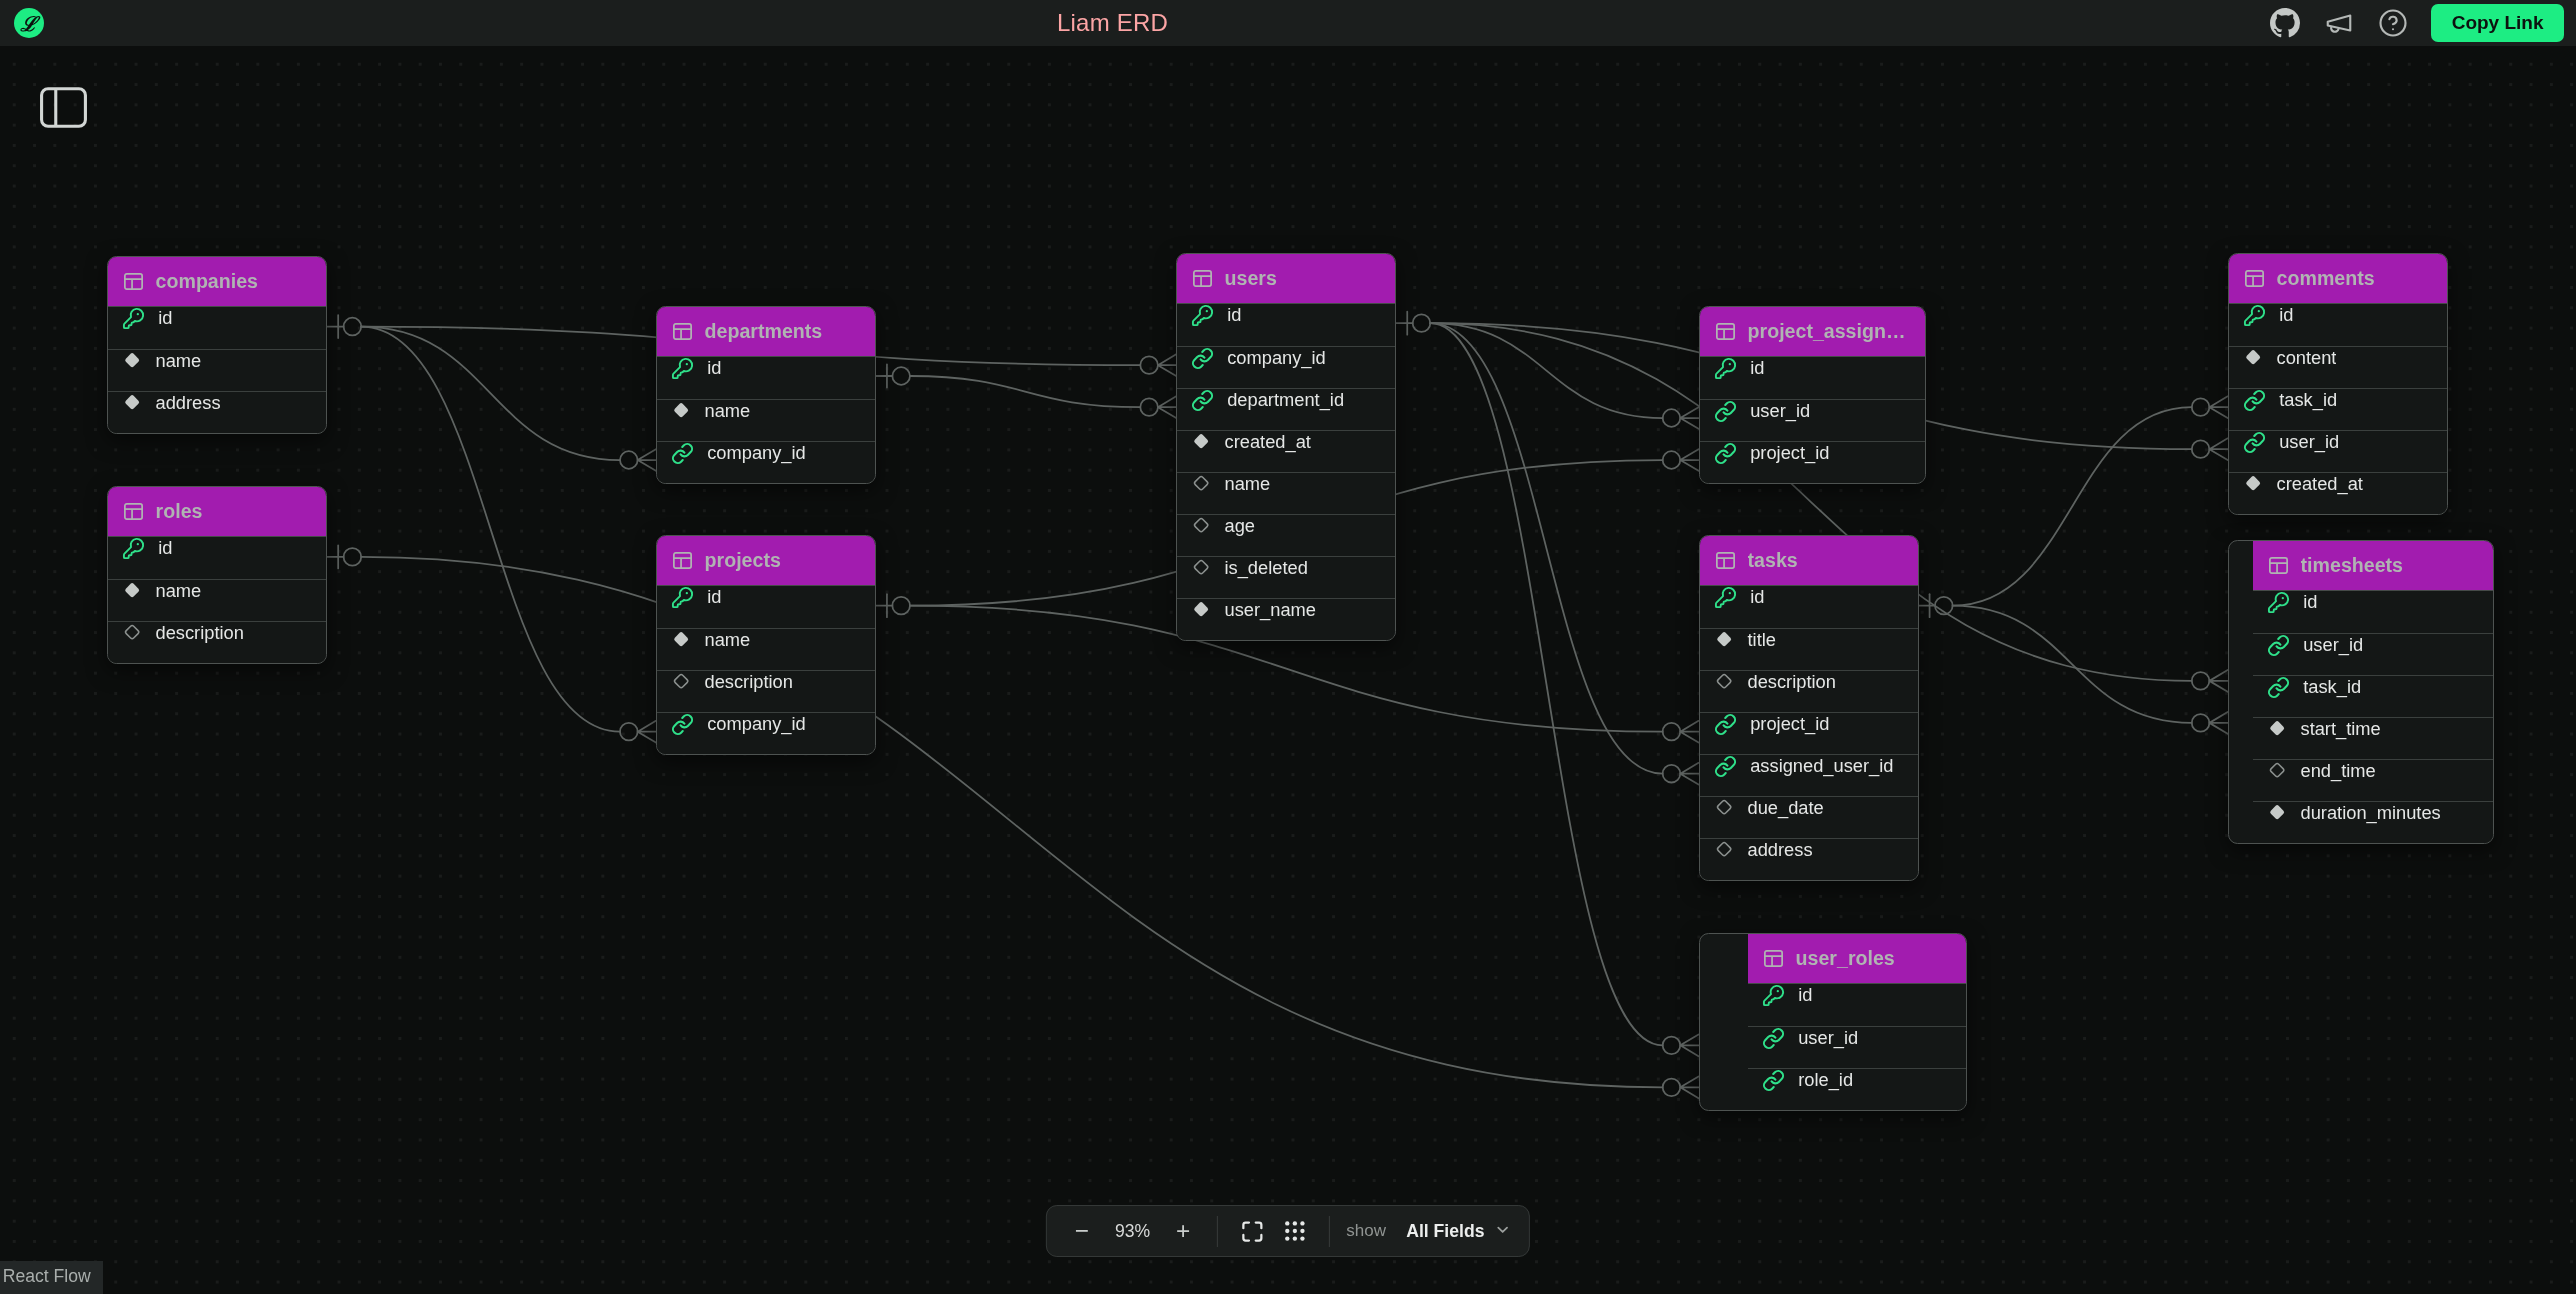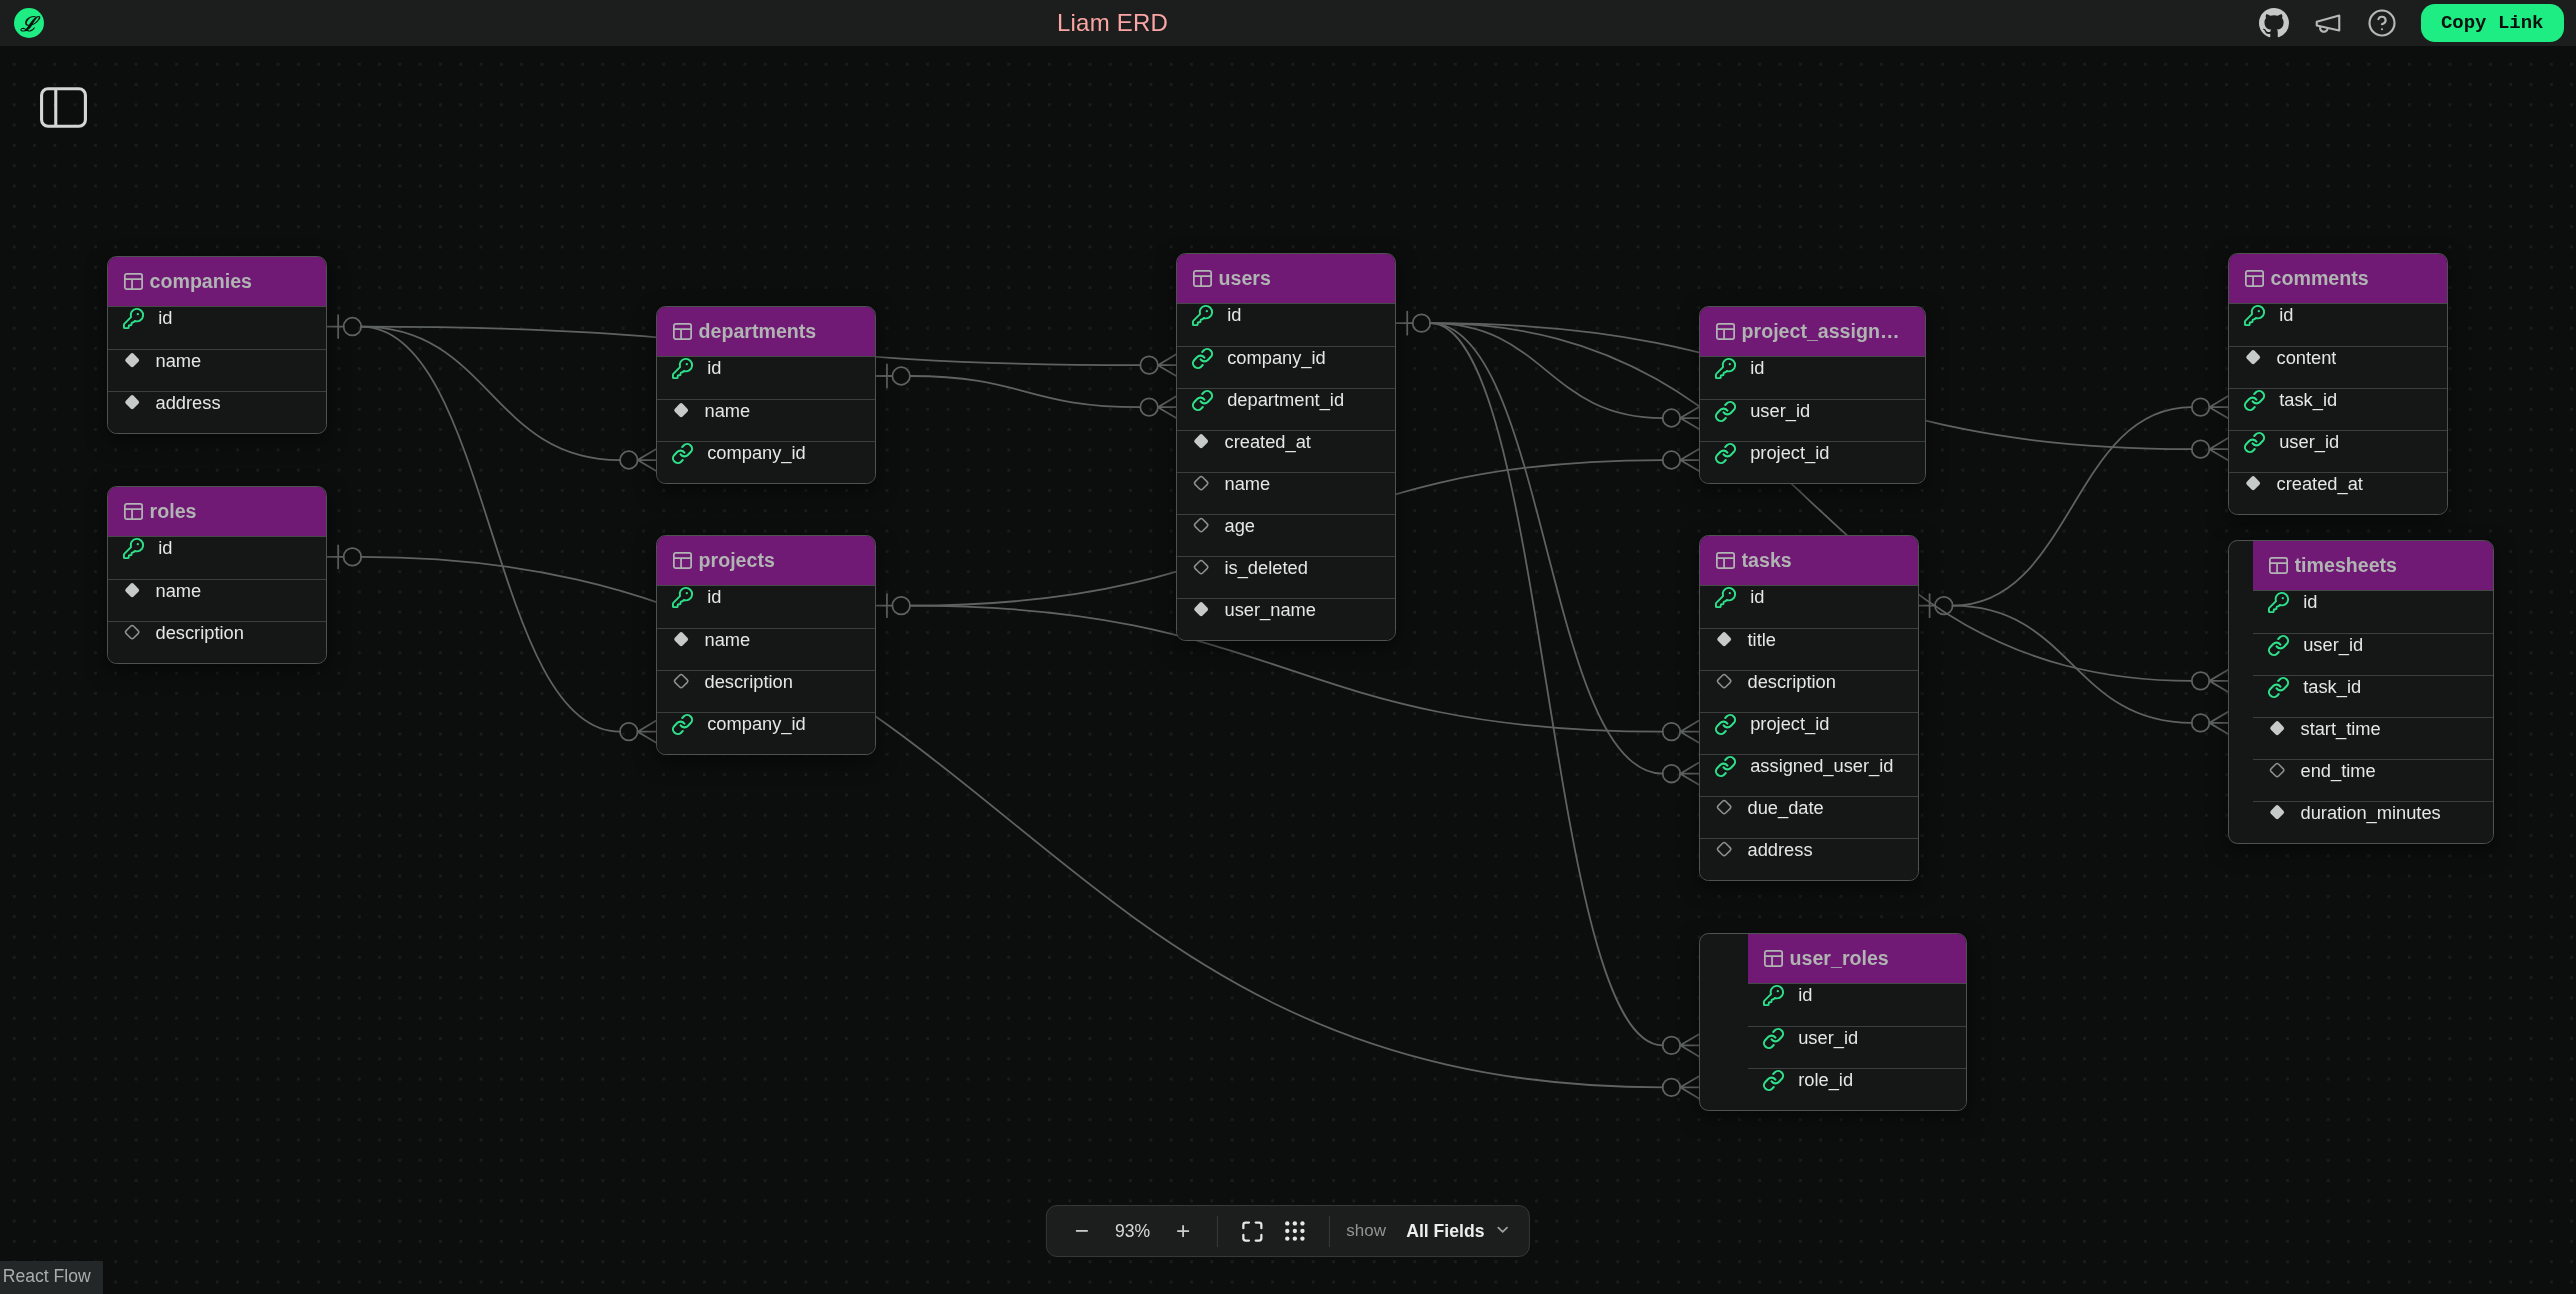--- a/index.html
+++ b/index.html
@@ -22,42 +22,42 @@
   }
   .app-title{
     position:absolute;left:1057px;top:0;height:46px;display:flex;align-items:center;
     color:#fca5a5;font-size:24px;font-weight:500;letter-spacing:0.2px;
   }
   .topbar-right{
     position:absolute;right:12.2px;top:0;height:46px;display:flex;align-items:center;gap:23px;
   }
   .tb-icon{width:31px;height:31px;display:flex;align-items:center;justify-content:center;cursor:pointer;}
   .copy-link-btn{
-    height:38px;padding:0 20.3px;border:none;border-radius:14px;background:#1ded83;
-    color:#0d120f;font-size:19px;font-weight:600;font-family:Liberation Mono, monospace;cursor:pointer;
+    height:38px;padding:0 20.3px;border:none;border-radius:7px;background:#1ded83;
+    color:#0d120f;font-size:19px;font-weight:600;font-family:Liberation Sans, sans-serif;cursor:pointer;
     display:flex;align-items:center;
   }
   
   .canvas-bg{
     position:absolute;left:0;top:46px;right:0;bottom:0;z-index:1;
     background-image:radial-gradient(circle, rgba(255,255,255,0.06) 1.6px, transparent 1.9px);
     background-size:20.3px 20.3px;background-position:4.1px 8.1px;
   }
   #edge-layer{position:absolute;left:0;top:0;z-index:2;pointer-events:none;}
   
   .panel-toggle{position:absolute;left:33px;top:79px;z-index:40;width:61px;height:57px;
     display:flex;align-items:center;justify-content:center;cursor:pointer;background:transparent;border:none;}
   
   .erd-table{
     position:absolute;z-index:3;background:#141716;
     border:1.4px solid #4e5351;border-radius:9.5px;overflow:hidden;
     box-shadow:0 6.8px 20.3px rgba(0,0,0,.5);cursor:grab;
   }
   .erd-header{
-    height:49px;background:#701a75;display:flex;align-items:center;gap:5px;
+    height:49px;background:#a21caf;display:flex;align-items:center;gap:11px;
     padding:0 13.6px;border-bottom:1.4px solid #454a48;
     color:#b0b4b2;font-size:19.6px;font-weight:600;
   }
   .erd-header svg{flex:0 0 auto;}
   .erd-rows .erd-row{
     height:42px;display:flex;align-items:flex-start;gap:13.6px;padding:0 13.6px;
     font-size:18.3px;font-weight:500;color:#e5e7e6;border-top:1.4px solid #3b403e;
     box-sizing:border-box;background:#141716;cursor:pointer;
   }
   .erd-rows .erd-row:first-child{border-top:none;}

